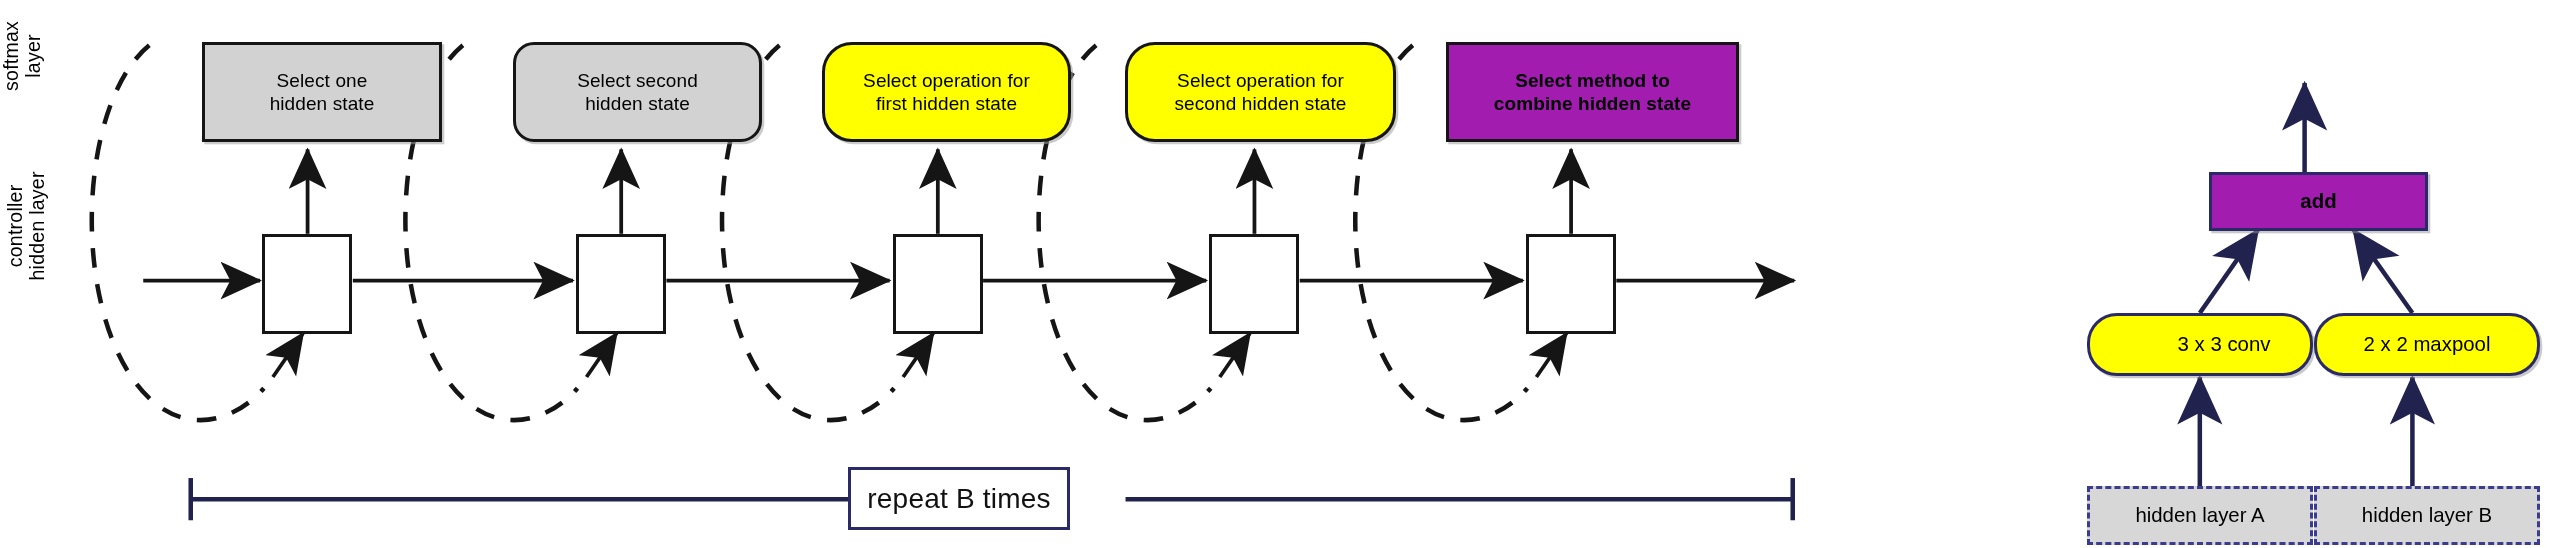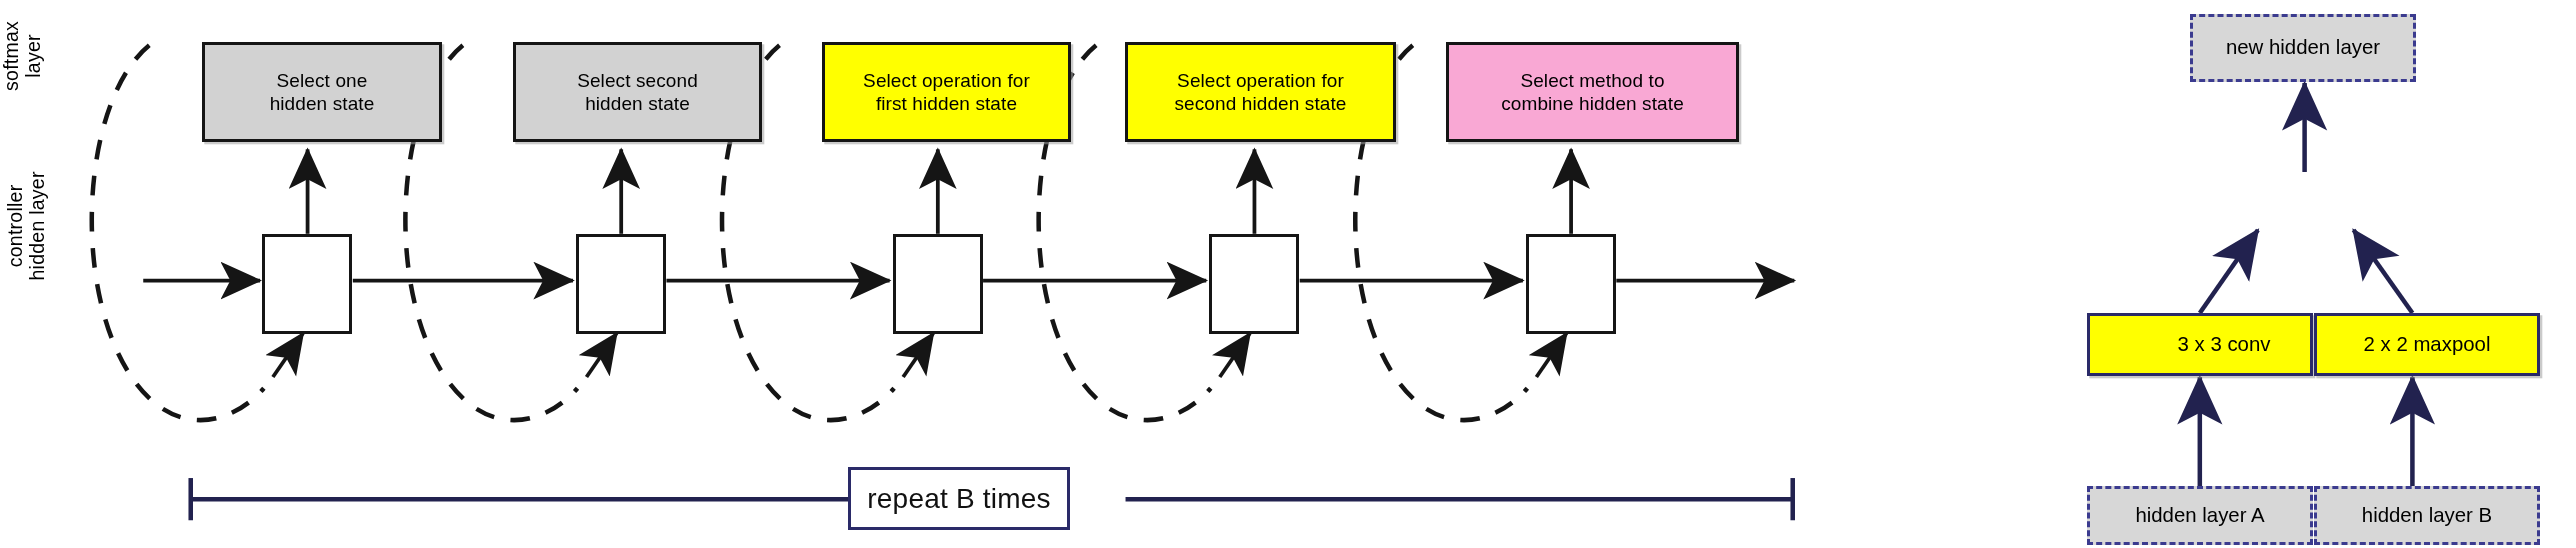--- a/index.html
+++ b/index.html
@@ -24,22 +24,22 @@
     justify-content:center;
     text-align:center;
     font-size:19px;
     color:#000;
     line-height:1.22;
     white-space:pre-line;
     letter-spacing:0.1px;
   }
   .solid-black{border:3px solid #151515;box-shadow:2.3px 2.3px 0 rgba(160,160,160,.55);}
   .gray{background:#d2d2d2;}
-  .yellow{background:#ffff00;}
-  .green{background:#f9a8d4;}
+  .yellow{background:#ffff00;border-radius:30px;}
+  .green{background:#a21caf;font-weight:bold;}
   .cell{position:absolute;box-sizing:border-box;border:3px solid #151515;background:#fff;}
   .repeat-box{
     position:absolute;box-sizing:border-box;
     border:3px solid #2a2a68;background:#fff;
     display:flex;align-items:center;justify-content:center;
     font-size:28px;color:#111;letter-spacing:0.2px;
   }
   .dashbox{
     position:absolute;box-sizing:border-box;
     border:3.8px dashed #3b3b8f;background:#d7d7d7;
@@ -120,42 +120,42 @@
       <line x1="2918" y1="415" x2="2995" y2="305" marker-end="url(#ahN)"></line>
       <line x1="3200" y1="415" x2="3122" y2="305" marker-end="url(#ahN)"></line>
       <line x1="2918" y1="645" x2="2918" y2="500" marker-end="url(#ahN)"></line>
       <line x1="3200" y1="645" x2="3200" y2="500" marker-end="url(#ahN)"></line>
     </g>
   </svg>
 
   <div class="box solid-black gray" style="left:202px; top:42px; width:240px; height:100px;">Select one
 hidden state</div>
 
-  <div class="box solid-black gray" style="left:513px; top:42px; width:249px; height:100px;">Select second
+  <div class="box solid-black gray" style="left:513px; top:42px; width:249px; height:100px;border-radius:21px;">Select second
 hidden state</div>
 
   <div class="box solid-black yellow" style="left:822px; top:42px; width:249px; height:100px;">Select operation for
 first hidden state</div>
 
   <div class="box solid-black yellow" style="left:1125px; top:42px; width:271px; height:100px;">Select operation for
 second hidden state</div>
 
   <div class="box solid-black green" style="left:1446px; top:42px; width:293px; height:100px;">Select method to
 combine hidden state</div>
 
   <div class="cell" style="left:262px; top:234px; width:90px; height:100px;"></div>
   <div class="cell" style="left:576px; top:234px; width:90px; height:100px;"></div>
   <div class="cell" style="left:893px; top:234px; width:90px; height:100px;"></div>
   <div class="cell" style="left:1209px; top:234px; width:90px; height:100px;"></div>
   <div class="cell" style="left:1526px; top:234px; width:90px; height:100px;"></div>
 
   <div class="repeat-box" style="left:848px; top:467px; width:222px; height:63px;">repeat B times</div>
 
-  <div class="dashbox" style="left:2190px; top:13.6px; width:226px; height:68px;">new hidden layer</div>
 
+  <div class="navybox green" style="left:2209px; top:172px; width:219px; height:59px;">add</div>
 
   <div class="navybox yellow" style="left:2087px; top:313px; width:226px; height:63px;padding-left:48px;">3 x 3 conv</div>
 
   <div class="navybox yellow" style="left:2314px; top:313px; width:226px; height:63px;">2 x 2 maxpool</div>
 
   <div class="dashbox" style="left:2087px; top:486px; width:226px; height:59px;">hidden layer A</div>
 
   <div class="dashbox" style="left:2314px; top:486px; width:226px; height:59px;">hidden layer B</div>
 
 </div>

